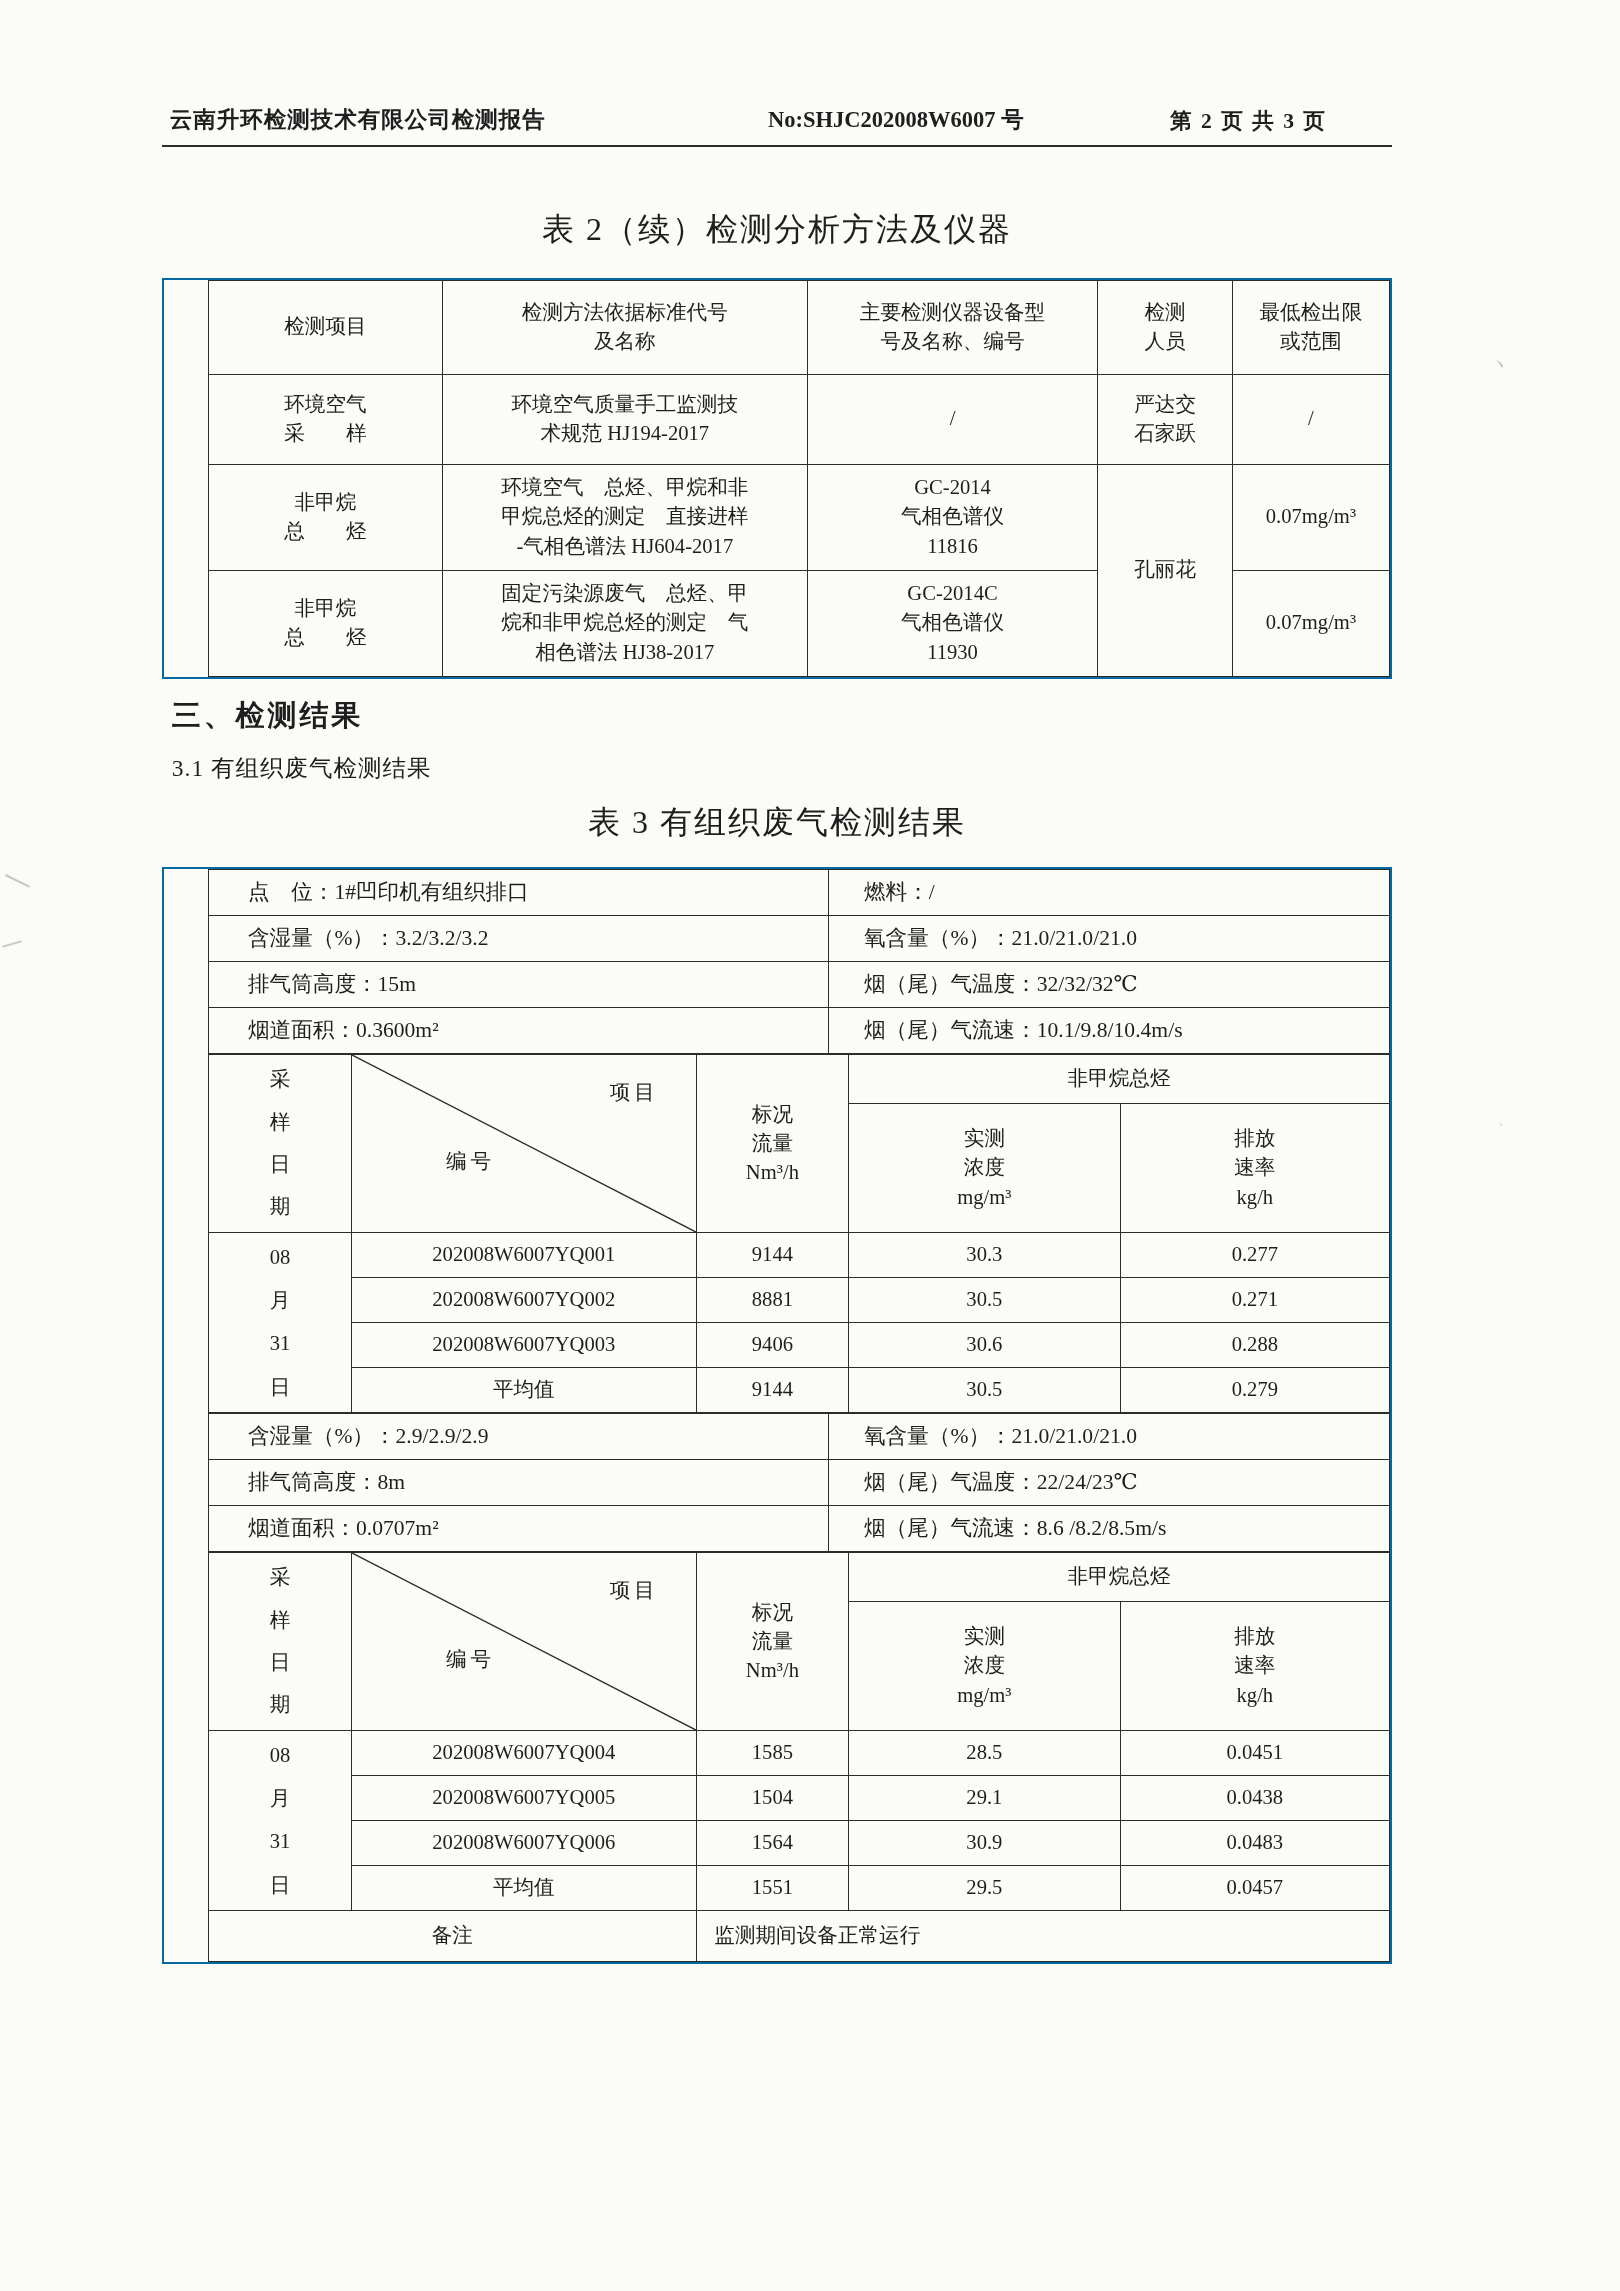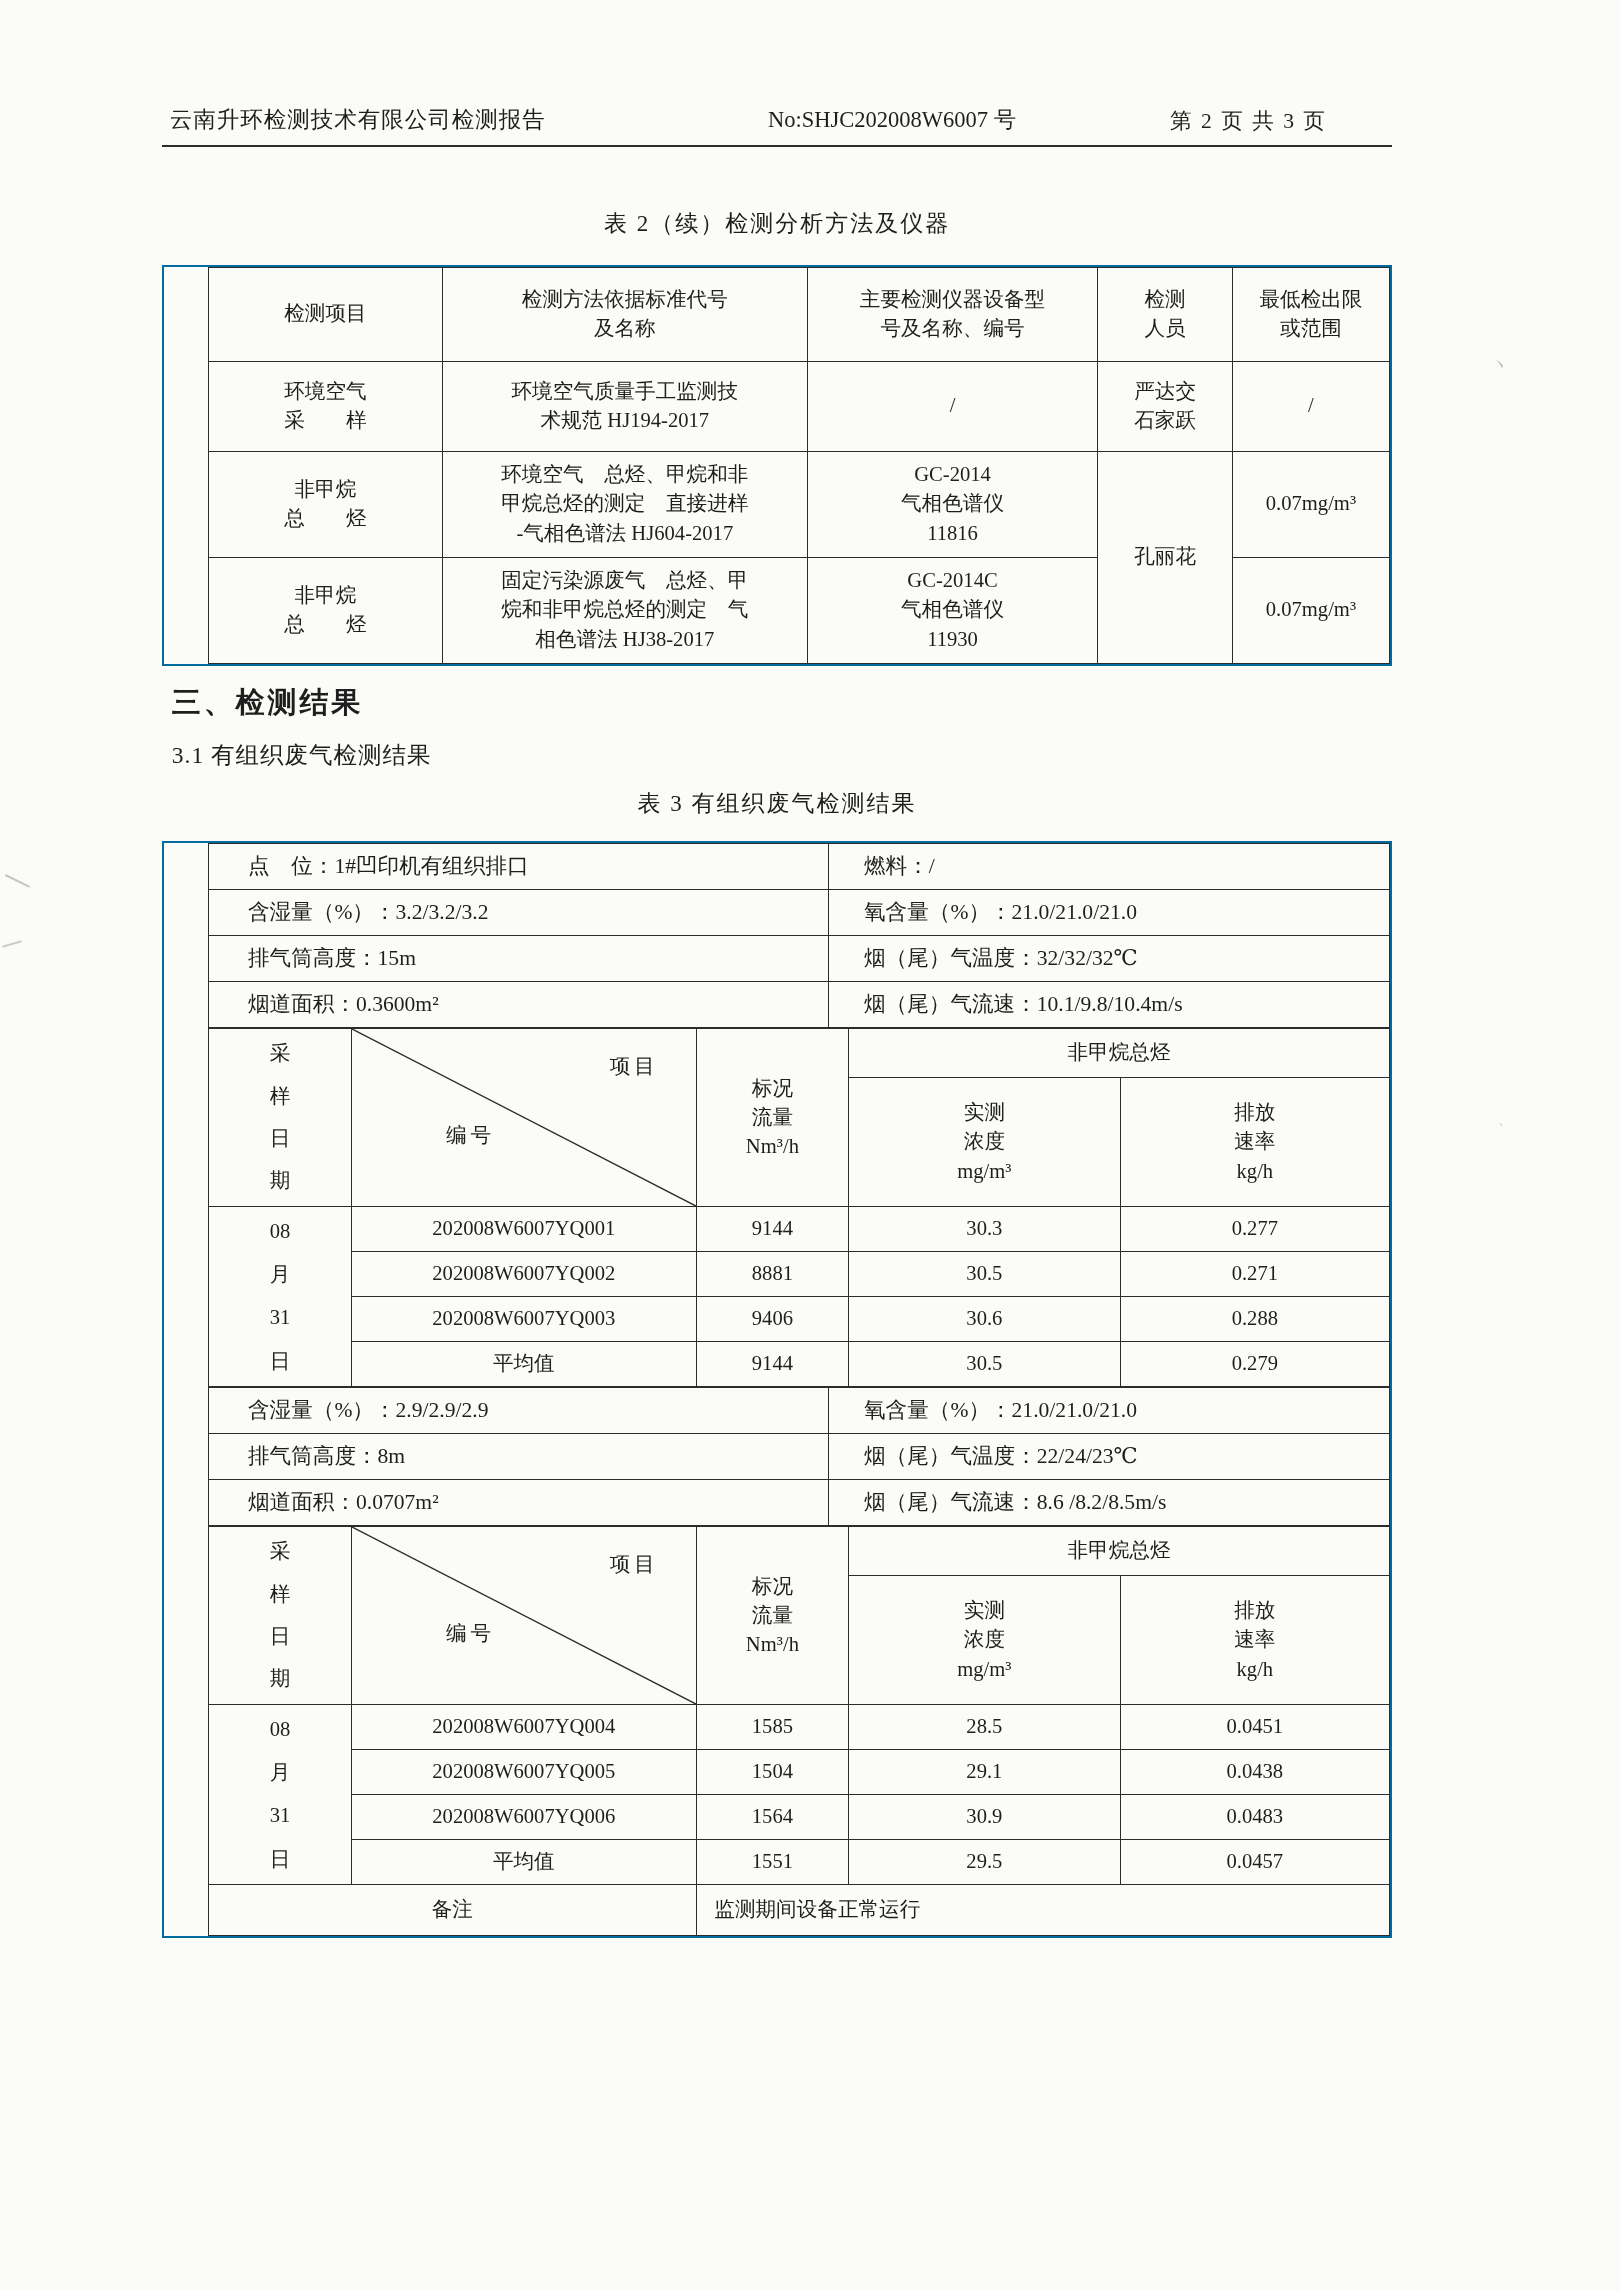--- a/index.html
+++ b/index.html
@@ -7,27 +7,27 @@
   body {
     background:#fbfbf8;
     font-family:"Liberation Serif","DejaVu Serif",serif;
     color:#1e1e1e;
     position:relative;
     overflow:hidden;
   }
   .content { position:absolute; left:162px; top:0; width:1230px; }
 
   
-  .page-header { position:relative; height:147px; border-bottom:2.9px solid #2d2d2d; }
+  .page-header { position:relative; height:147px; border-bottom:2.9px solid #2d2d2d;font-weight:bold; }
   .page-header .org  { position:absolute; left:7.8px;    bottom:9.8px; font-size:22.5px; letter-spacing:1px; }
   .page-header .no   { position:absolute; left:606px;  bottom:9.8px; font-size:22.5px; }
   .page-header .pg   { position:absolute; left:1008px; bottom:9.8px; font-size:21.6px; letter-spacing:2px;margin-top:12px; }
 
   
-  .tbl-title { text-align:center; font-size:23px; letter-spacing:2px; }
+  .tbl-title { text-align:center; font-size:32px; letter-spacing:2px; }
   .t2-title  { margin-top:61px; margin-bottom:25.5px; }
   .t3-title  { margin-top:17.6px; margin-bottom:21.6px; }
 
   table { border-collapse:collapse; width:100%; table-layout:fixed; }
   td {
     border:1.5px solid #2c2c2c;
     text-align:center; vertical-align:middle;
     font-size:20.6px; line-height:1.42; padding:2.9px 5.9px;
   }
   .preline { white-space:pre-line; }

